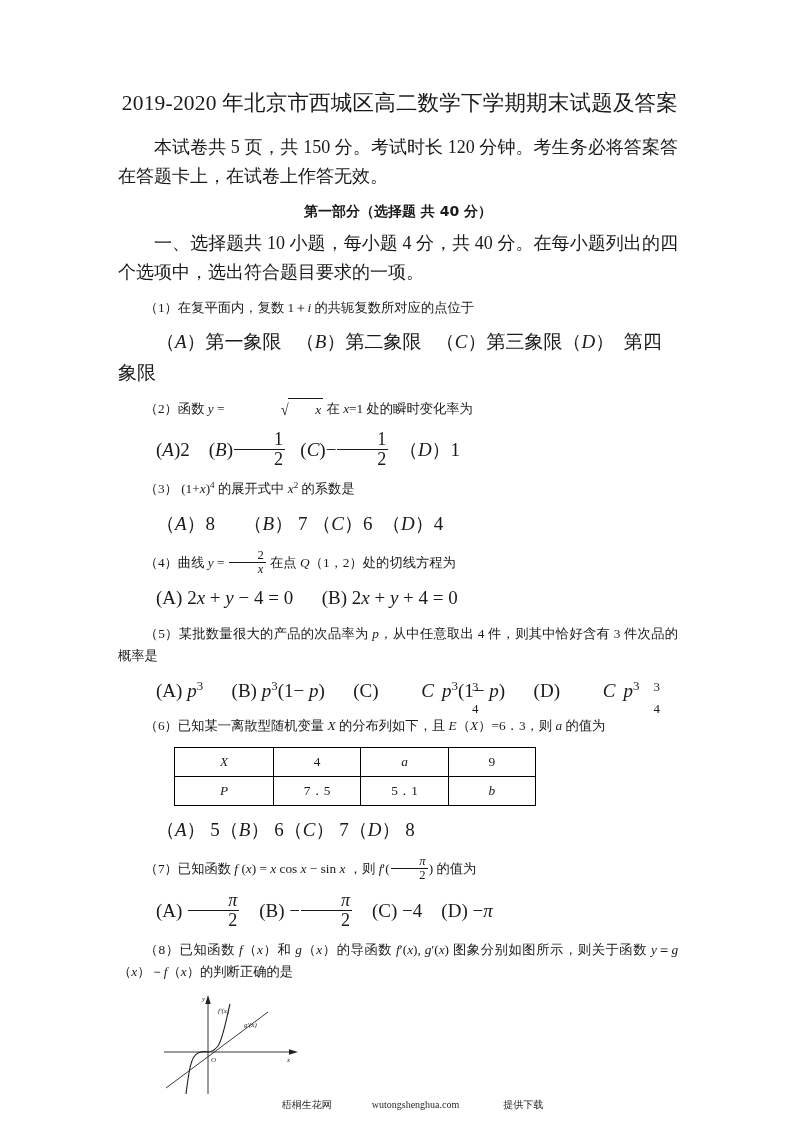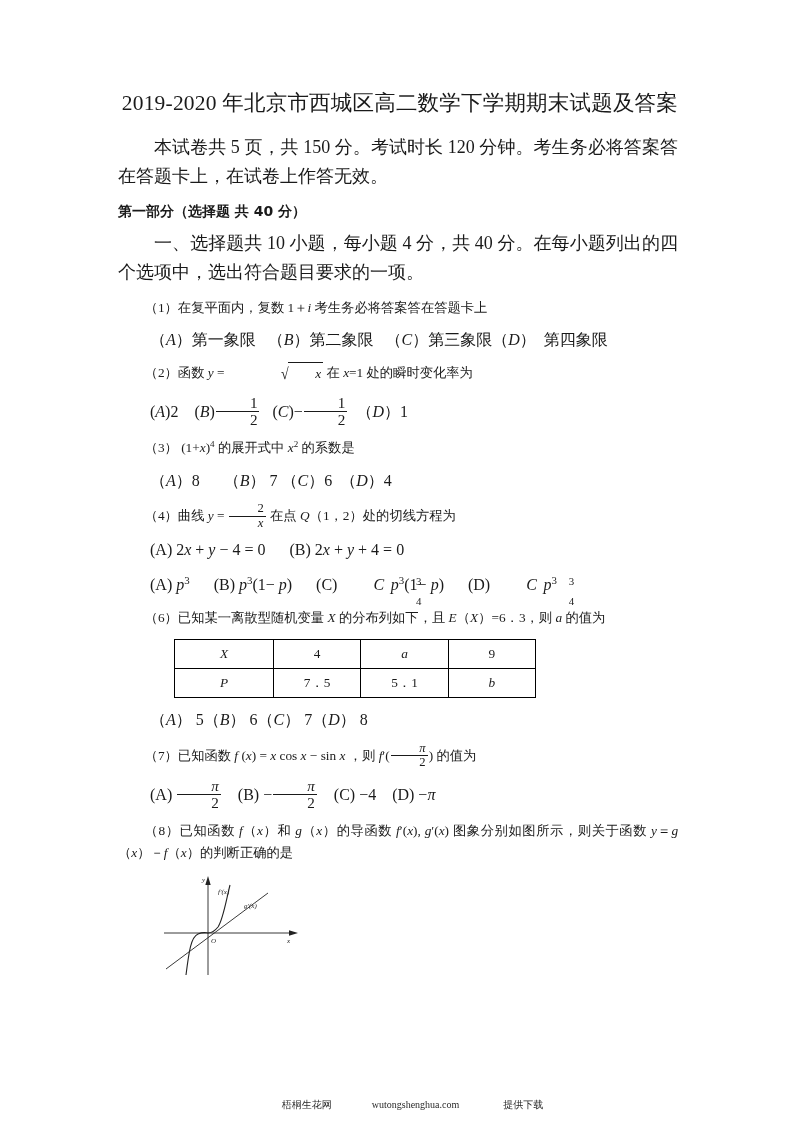--- a/index.html
+++ b/index.html
@@ -38,34 +38,35 @@
     font-weight: 400;
   }
   .para {
     font-size: 18px;
     line-height: 1.62;
     margin: 0 0 6px 0;
     text-align: justify;
   }
   .indent2 { text-indent: 2em; }
   .section-head {
+    text-align: center;
     font-weight: bold;
     font-size: 14px;
     margin: 12px 0 8px 0;
     font-family: "DejaVu Sans", "Liberation Sans", sans-serif;
   }
   .q {
     font-size: 13.3px;
     line-height: 1.62;
     margin: 9px 0 0 0;
     text-indent: 2em;
     text-align: justify;
   }
   .opts {
-    font-size: 16px;
+    font-size: 19px;
     line-height: 1.62;
     margin: 9px 0 0 0;
     text-indent: 2em;
   }
   .opts.tight { margin-top: 7px; }
   i, .it { font-style: italic; font-family: "Liberation Serif", serif; }
   .supn { font-size: 0.68em; vertical-align: super; font-style: normal; }
   .frac {
     display: inline-block;
     vertical-align: -0.52em;
@@ -149,21 +150,21 @@
 
     <h1 class="doc-title">2019-2020 年北京市西城区高二数学下学期期末试题及答案</h1>
 
     <p class="para indent2">本试卷共 5 页，共 150 分。考试时长 120 分钟。考生务必将答案答在答题卡上，在试卷上作答无效。</p>
 
     <div class="section-head">第一部分（选择题 共 40 分）</div>
 
     <p class="para indent2">一、选择题共 10 小题，每小题 4 分，共 40 分。在每小题列出的四个选项中，选出符合题目要求的一项。</p>
 
     <p class="q">
-      <span>（1）</span><span>在复平面内，复数 1＋</span><i>i</i><span> 考生务必将答案答在答题卡上</span>
+      <span>（1）</span><span>在复平面内，复数 1＋</span><i>i</i><span> 的共轭复数所对应的点位于</span>
     </p>
     <p class="opts">
       <span>（<i>A</i>）第一象限</span>&nbsp; &nbsp;<span>（<i>B</i>）第二象限</span>&nbsp; &nbsp;<span>（<i>C</i>）第三象限</span><span>（<i>D</i>）&nbsp; 第四象限</span>
     </p>
 
     <p class="q">
       <span>（2）</span>函数 <i>y</i> =
       <span class="radical"><span class="radsign">√</span><span class="sqrt">x</span></span>
       在 <i>x</i>=1 处的瞬时变化率为
     </p>
@@ -187,20 +188,23 @@
     <p class="q">
       <span>（4）</span>曲线 <i>y</i> =
       <span class="frac"><span class="num">2</span><span class="den"><i>x</i></span></span>
       在点 <i>Q</i>（1，2）处的切线方程为
     </p>
     <p class="opts tight">
       <span>(A) 2<i>x</i> + <i>y</i> − 4 = 0</span>&nbsp; &nbsp; &nbsp;
       <span>(B) 2<i>x</i> + <i>y</i> + 4 = 0</span>
     </p>
 
+    <p class="q">
+      <span>（5）</span>某批数量很大的产品的次品率为 <i>p</i>，从中任意取出 4 件，则其中恰好含有 3 件次品的概率是
+    </p>
     <p class="opts">
       <span>(A) <i>p</i><span class="supn">3</span></span>&nbsp; &nbsp; &nbsp;
       <span>(B) <i>p</i><span class="supn">3</span>(1− <i>p</i>)</span>&nbsp; &nbsp; &nbsp;
       <span>(C) <span class="comb"><i>C</i><span class="cs"><span class="up">3</span><span class="dn">4</span></span></span><i>p</i><span class="supn">3</span>(1− <i>p</i>)</span>&nbsp; &nbsp; &nbsp;
       <span>(D) <span class="comb"><i>C</i><span class="cs"><span class="up">3</span><span class="dn">4</span></span></span><i>p</i><span class="supn">3</span></span>
     </p>
 
     <p class="q">
       <span>（6）</span>已知某一离散型随机变量 <i>X</i> 的分布列如下，且 <i>E</i>（<i>X</i>）=6．3，则 <i>a</i> 的值为
     </p>

